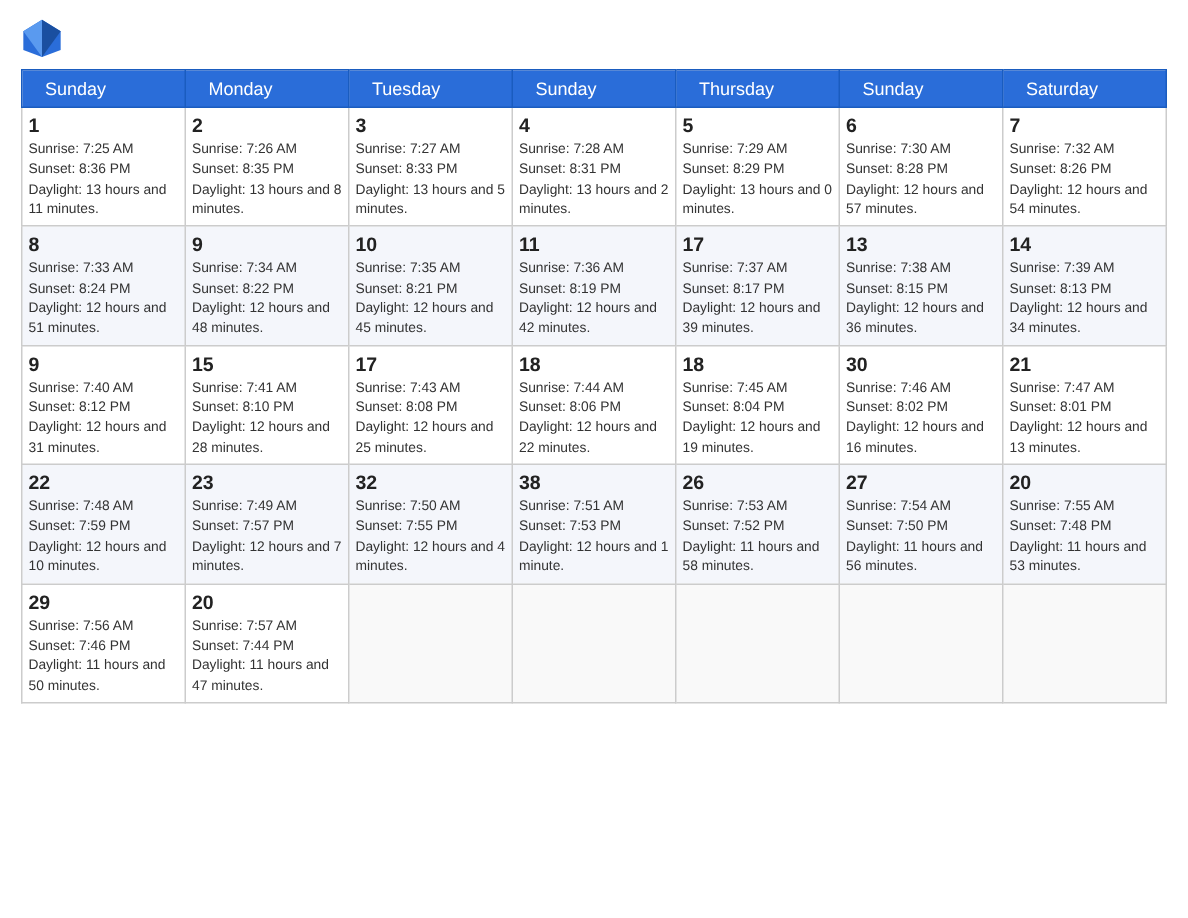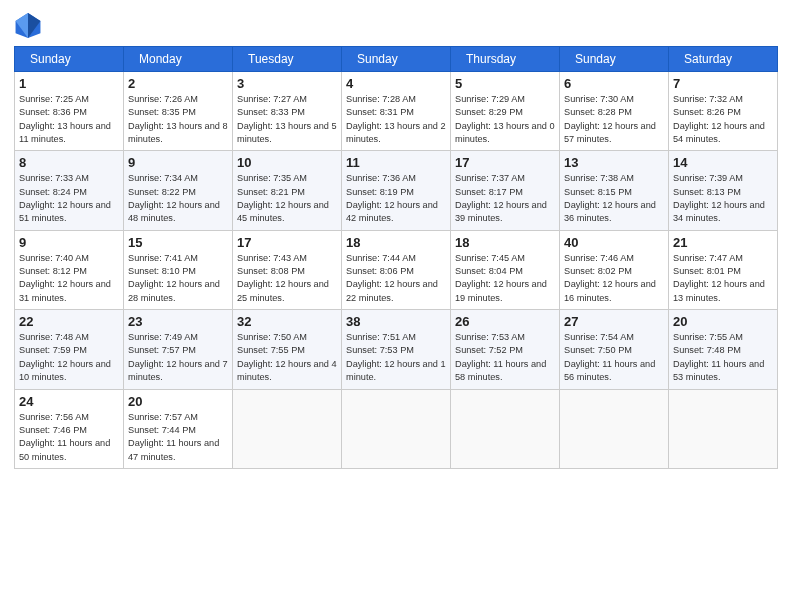--- a/index.html
+++ b/index.html
@@ -143,34 +143,34 @@
           <td><span class="day-num">17</span><span class="cell-text">Sunrise: 7:37 AM<br>Sunset: 8:17 PM<br>Daylight: 12 hours and 39 minutes.</span></td>
           <td><span class="day-num">13</span><span class="cell-text">Sunrise: 7:38 AM<br>Sunset: 8:15 PM<br>Daylight: 12 hours and 36 minutes.</span></td>
           <td><span class="day-num">14</span><span class="cell-text">Sunrise: 7:39 AM<br>Sunset: 8:13 PM<br>Daylight: 12 hours and 34 minutes.</span></td>
         </tr>
         <tr>
           <td><span class="day-num">9</span><span class="cell-text">Sunrise: 7:40 AM<br>Sunset: 8:12 PM<br>Daylight: 12 hours and 31 minutes.</span></td>
           <td><span class="day-num">15</span><span class="cell-text">Sunrise: 7:41 AM<br>Sunset: 8:10 PM<br>Daylight: 12 hours and 28 minutes.</span></td>
           <td><span class="day-num">17</span><span class="cell-text">Sunrise: 7:43 AM<br>Sunset: 8:08 PM<br>Daylight: 12 hours and 25 minutes.</span></td>
           <td><span class="day-num">18</span><span class="cell-text">Sunrise: 7:44 AM<br>Sunset: 8:06 PM<br>Daylight: 12 hours and 22 minutes.</span></td>
           <td><span class="day-num">18</span><span class="cell-text">Sunrise: 7:45 AM<br>Sunset: 8:04 PM<br>Daylight: 12 hours and 19 minutes.</span></td>
-          <td><span class="day-num">40</span><span class="cell-text">Sunrise: 7:46 AM<br>Sunset: 8:02 PM<br>Daylight: 12 hours and 16 minutes.</span></td>
+          <td><span class="day-num">30</span><span class="cell-text">Sunrise: 7:46 AM<br>Sunset: 8:02 PM<br>Daylight: 12 hours and 16 minutes.</span></td>
           <td><span class="day-num">21</span><span class="cell-text">Sunrise: 7:47 AM<br>Sunset: 8:01 PM<br>Daylight: 12 hours and 13 minutes.</span></td>
         </tr>
         <tr>
           <td><span class="day-num">22</span><span class="cell-text">Sunrise: 7:48 AM<br>Sunset: 7:59 PM<br>Daylight: 12 hours and 10 minutes.</span></td>
           <td><span class="day-num">23</span><span class="cell-text">Sunrise: 7:49 AM<br>Sunset: 7:57 PM<br>Daylight: 12 hours and 7 minutes.</span></td>
           <td><span class="day-num">32</span><span class="cell-text">Sunrise: 7:50 AM<br>Sunset: 7:55 PM<br>Daylight: 12 hours and 4 minutes.</span></td>
           <td><span class="day-num">38</span><span class="cell-text">Sunrise: 7:51 AM<br>Sunset: 7:53 PM<br>Daylight: 12 hours and 1 minute.</span></td>
           <td><span class="day-num">26</span><span class="cell-text">Sunrise: 7:53 AM<br>Sunset: 7:52 PM<br>Daylight: 11 hours and 58 minutes.</span></td>
           <td><span class="day-num">27</span><span class="cell-text">Sunrise: 7:54 AM<br>Sunset: 7:50 PM<br>Daylight: 11 hours and 56 minutes.</span></td>
           <td><span class="day-num">20</span><span class="cell-text">Sunrise: 7:55 AM<br>Sunset: 7:48 PM<br>Daylight: 11 hours and 53 minutes.</span></td>
         </tr>
         <tr>
-          <td><span class="day-num">24</span><span class="cell-text">Sunrise: 7:56 AM<br>Sunset: 7:46 PM<br>Daylight: 11 hours and 50 minutes.</span></td>
+          <td><span class="day-num">29</span><span class="cell-text">Sunrise: 7:56 AM<br>Sunset: 7:46 PM<br>Daylight: 11 hours and 50 minutes.</span></td>
           <td><span class="day-num">20</span><span class="cell-text">Sunrise: 7:57 AM<br>Sunset: 7:44 PM<br>Daylight: 11 hours and 47 minutes.</span></td>
           <td class="empty"></td>
           <td class="empty"></td>
           <td class="empty"></td>
           <td class="empty"></td>
           <td class="empty"></td>
         </tr>
       </tbody>
   </table>
 </div>

